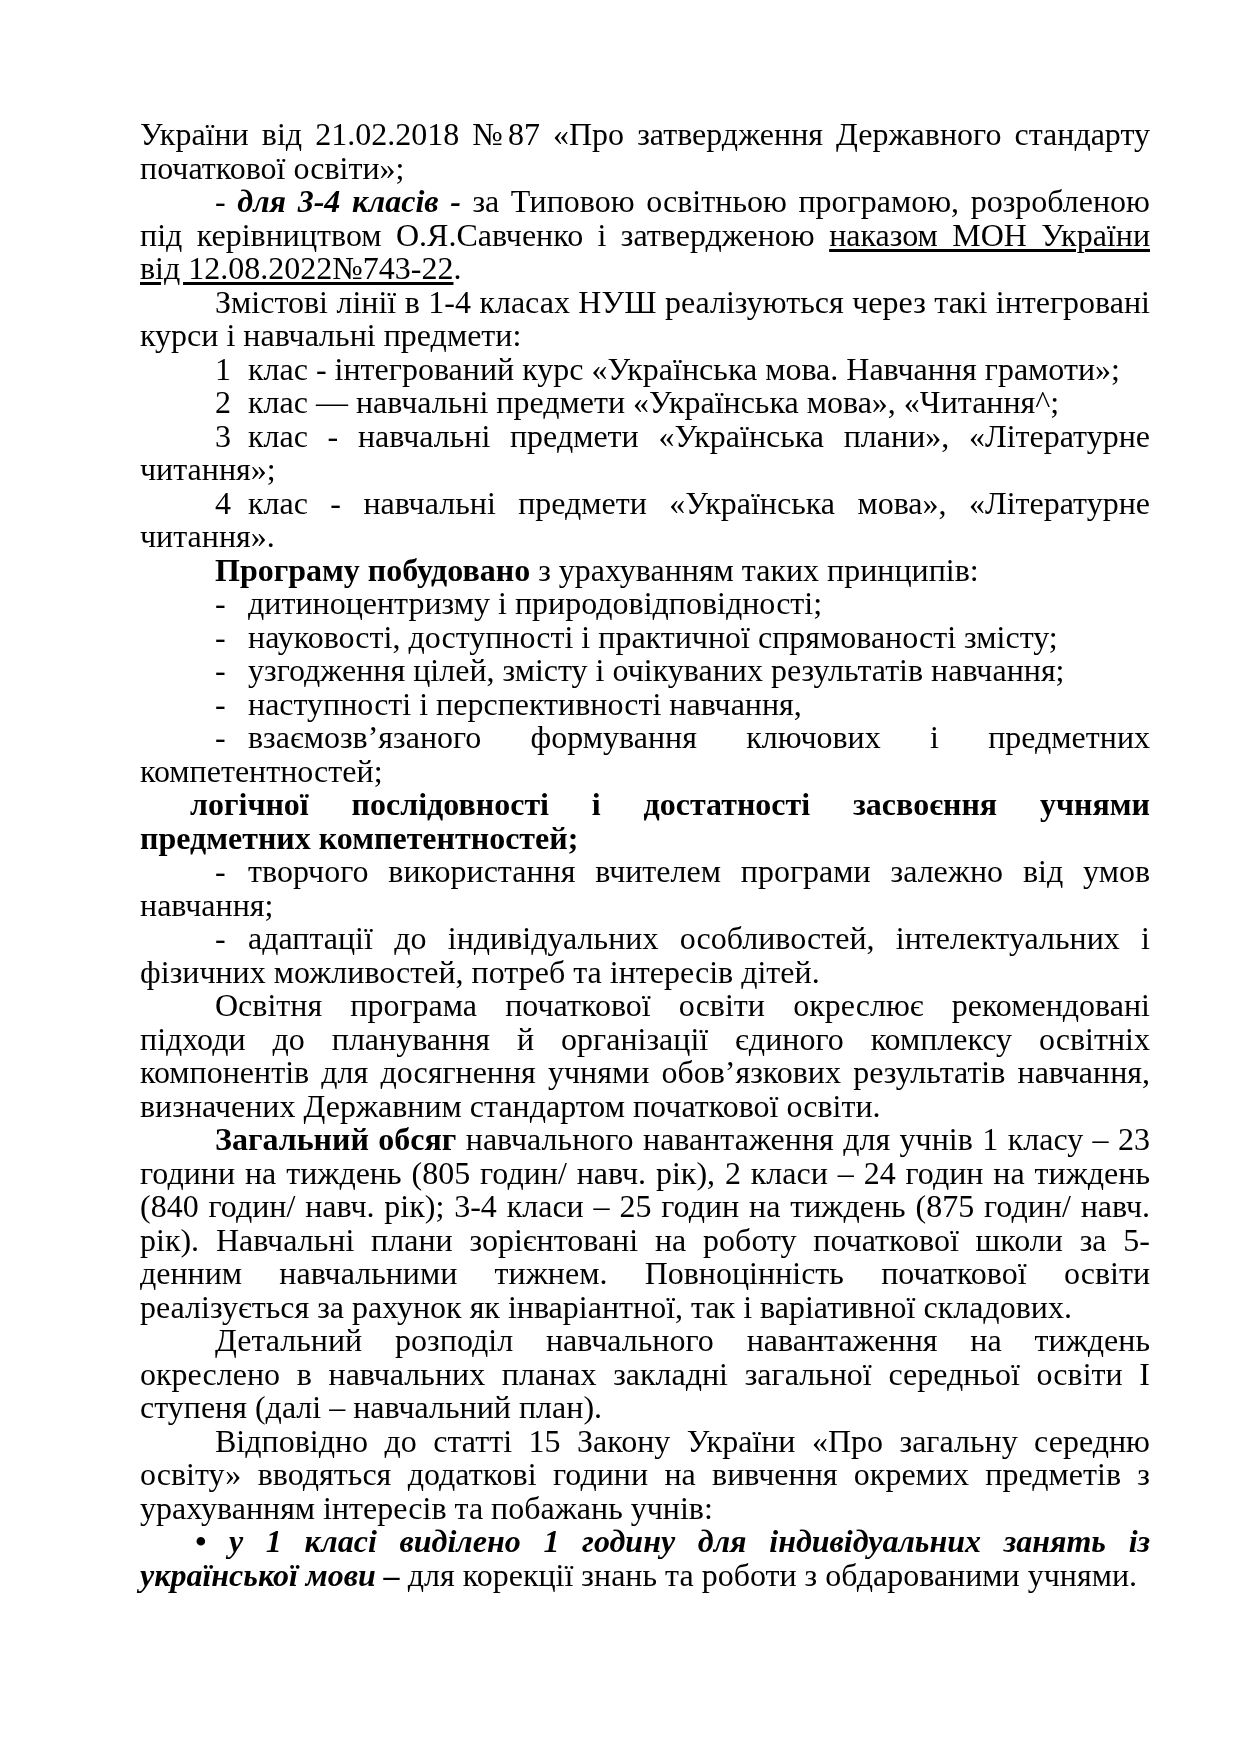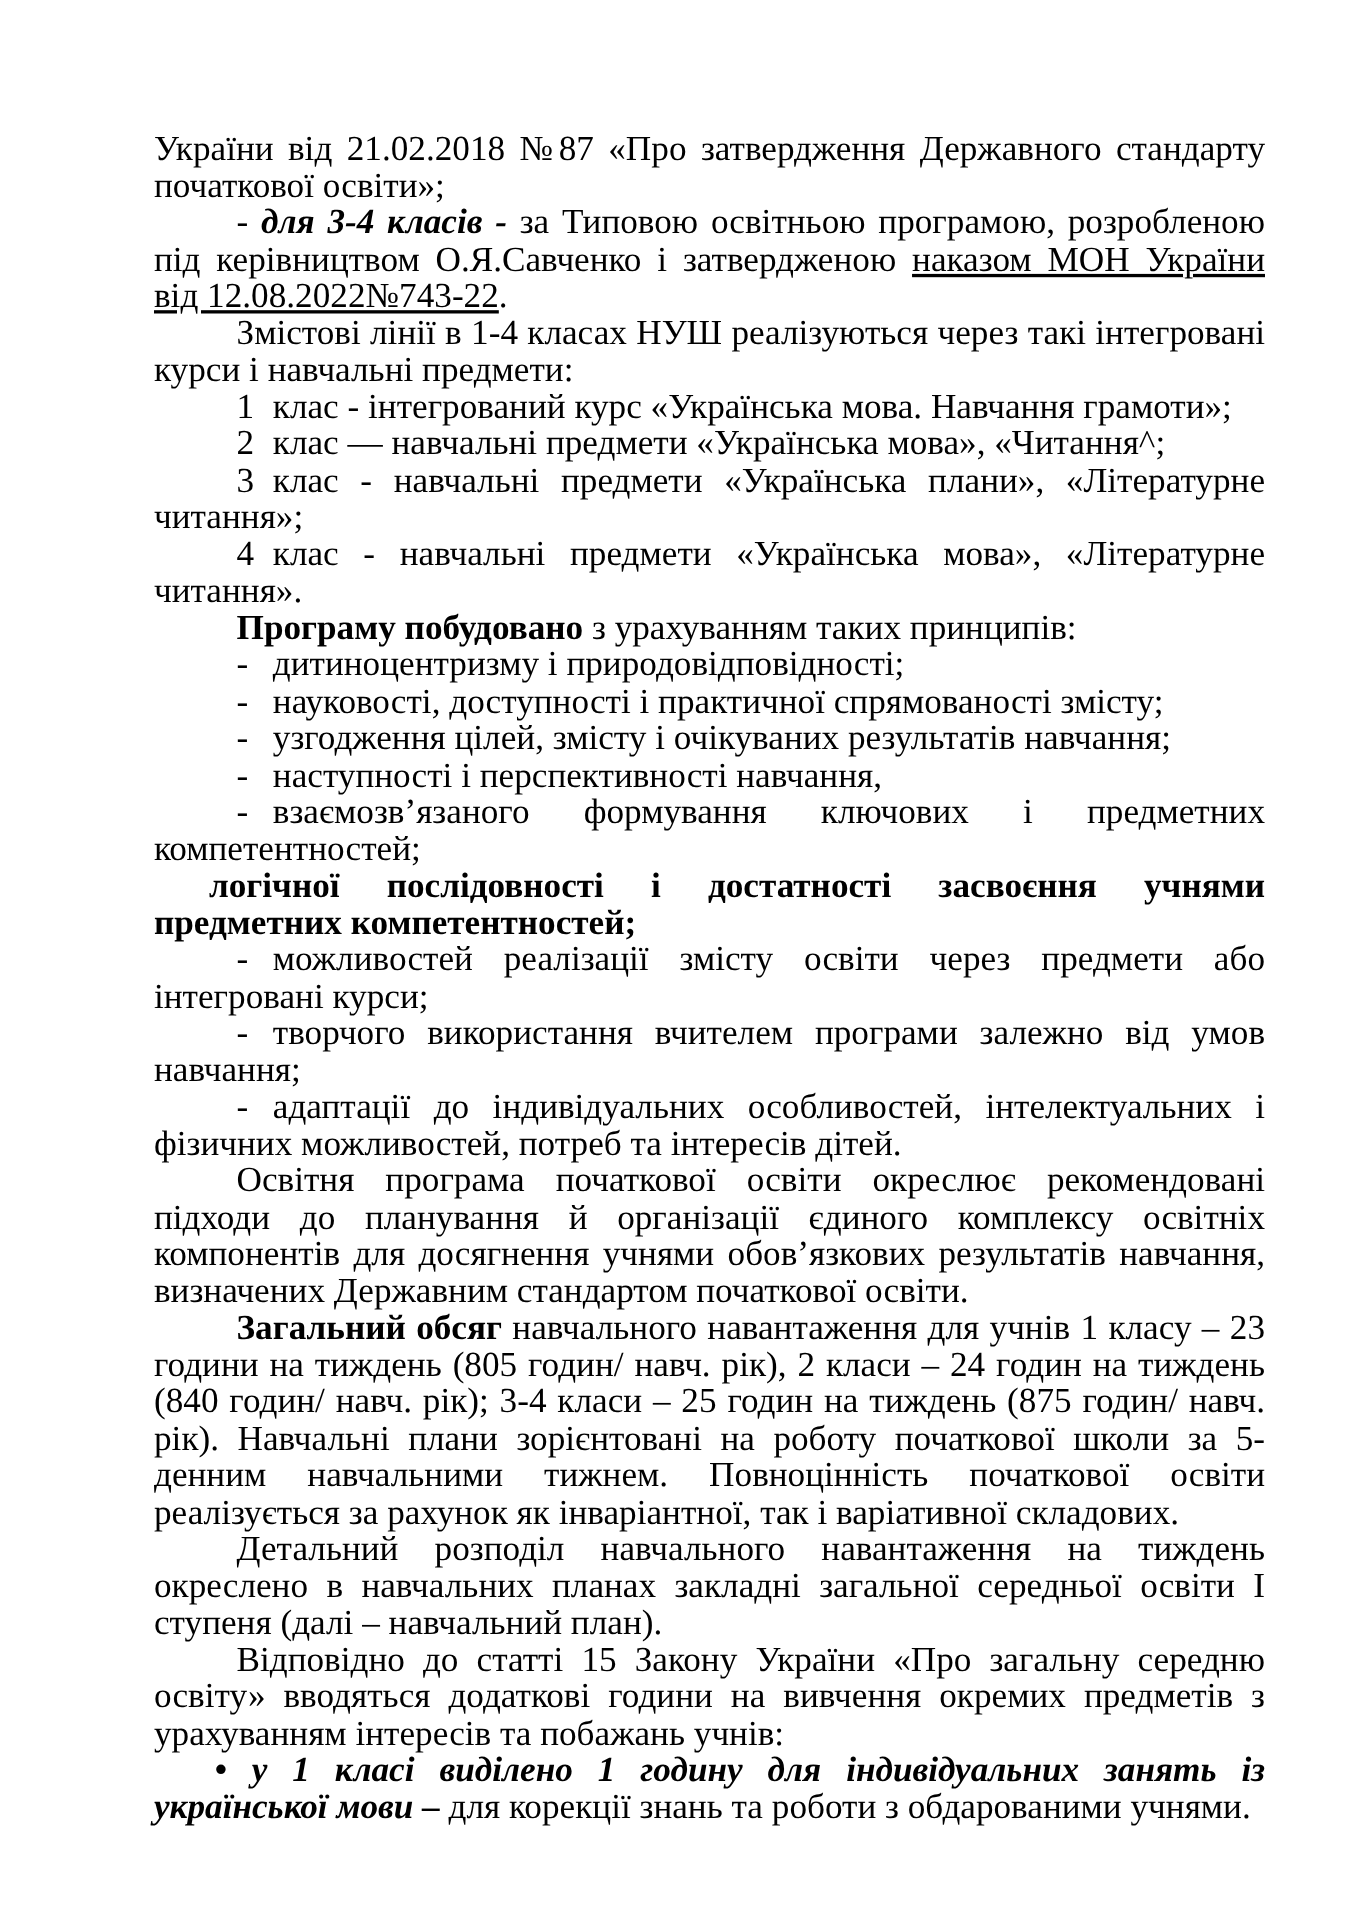--- a/index.html
+++ b/index.html
@@ -61,21 +61,20 @@
   <p class="ind"><span class="b">Програму побудовано</span><span> з урахуванням таких принципів:</span></p>
 
   <p class="ind"><span class="marker">-</span><span>дитиноцентризму і природовідповідності;</span></p>
   <p class="ind"><span class="marker">-</span><span>науковості, доступності і практичної спрямованості змісту;</span></p>
   <p class="ind"><span class="marker">-</span><span>узгодження цілей, змісту і очікуваних результатів навчання;</span></p>
   <p class="ind"><span class="marker">-</span><span>наступності і перспективності навчання,</span></p>
   <p class="ind"><span class="marker">-</span><span>взаємозв’язаного формування ключових і предметних компетентностей;</span></p>
 
   <p class="ind-sm"><span>логічної послідовності і достатності засвоєння учнями предметних компетентностей;</span></p>
 
-  <p class="ind"><span class="marker">-</span><span>можливостей реалізації змісту освіти через предмети або інтегровані курси;</span></p>
   <p class="ind"><span class="marker">-</span><span>творчого використання вчителем програми залежно від умов навчання;</span></p>
   <p class="ind"><span class="marker">-</span><span>адаптації до індивідуальних особливостей, інтелектуальних і фізичних можливостей, потреб та інтересів дітей.</span></p>
 
   <p class="ind"><span>Освітня програма початкової освіти окреслює рекомендовані підходи до планування й організації єдиного комплексу освітніх компонентів для досягнення учнями обов’язкових результатів навчання, визначених Державним стандартом початкової освіти.</span></p>
 
   <p class="ind"><span class="b">Загальний обсяг</span><span> навчального навантаження для учнів 1 класу – 23 години на тиждень (805 годин/ навч. рік), 2 класи – 24 годин на тиждень (840 годин/ навч. рік); 3-4 класи – 25 годин на тиждень (875 годин/ навч. рік). Навчальні плани зорієнтовані на роботу початкової школи за 5-денним навчальними тижнем. Повноцінність початкової освіти реалізується за рахунок як інваріантної, так і варіативної складових.</span></p>
 
   <p class="ind"><span>Детальний розподіл навчального навантаження на тиждень окреслено в навчальних планах закладні загальної середньої освіти І ступеня (далі – навчальний план).</span></p>
 
   <p class="ind"><span>Відповідно до статті 15 Закону України «Про загальну середню освіту» вводяться додаткові години на вивчення окремих предметів з урахуванням інтересів та побажань учнів:</span></p>

